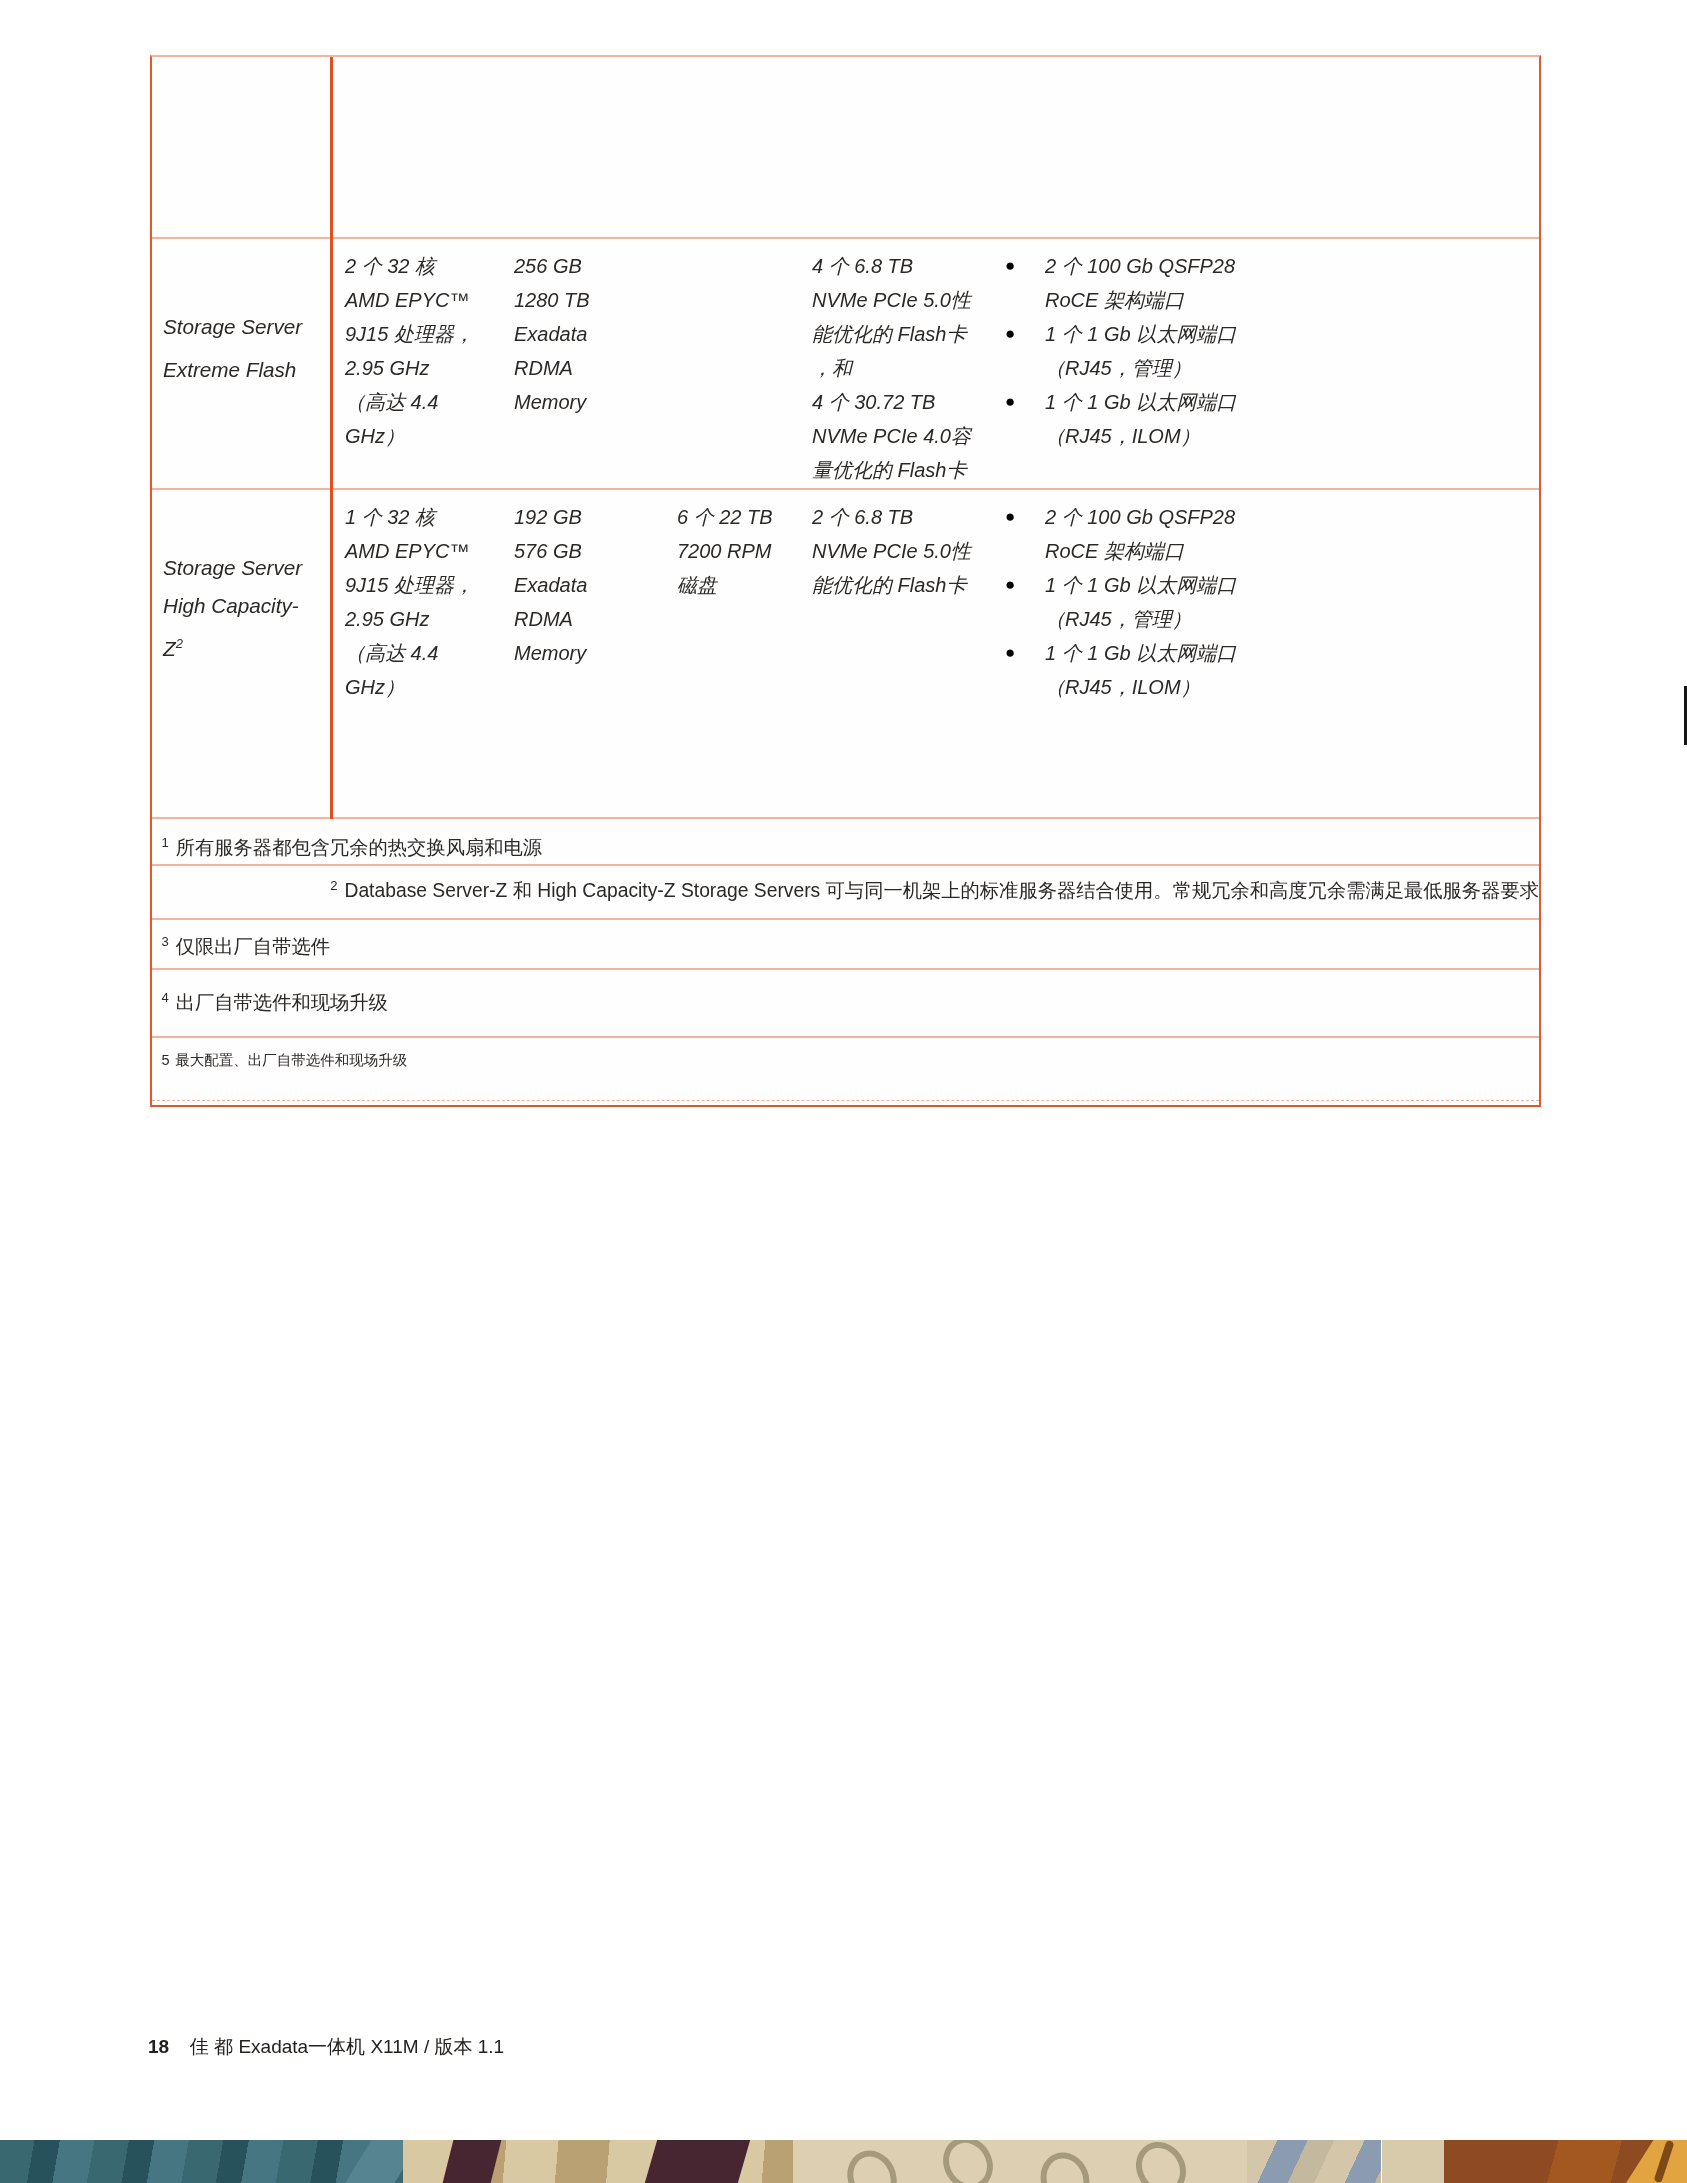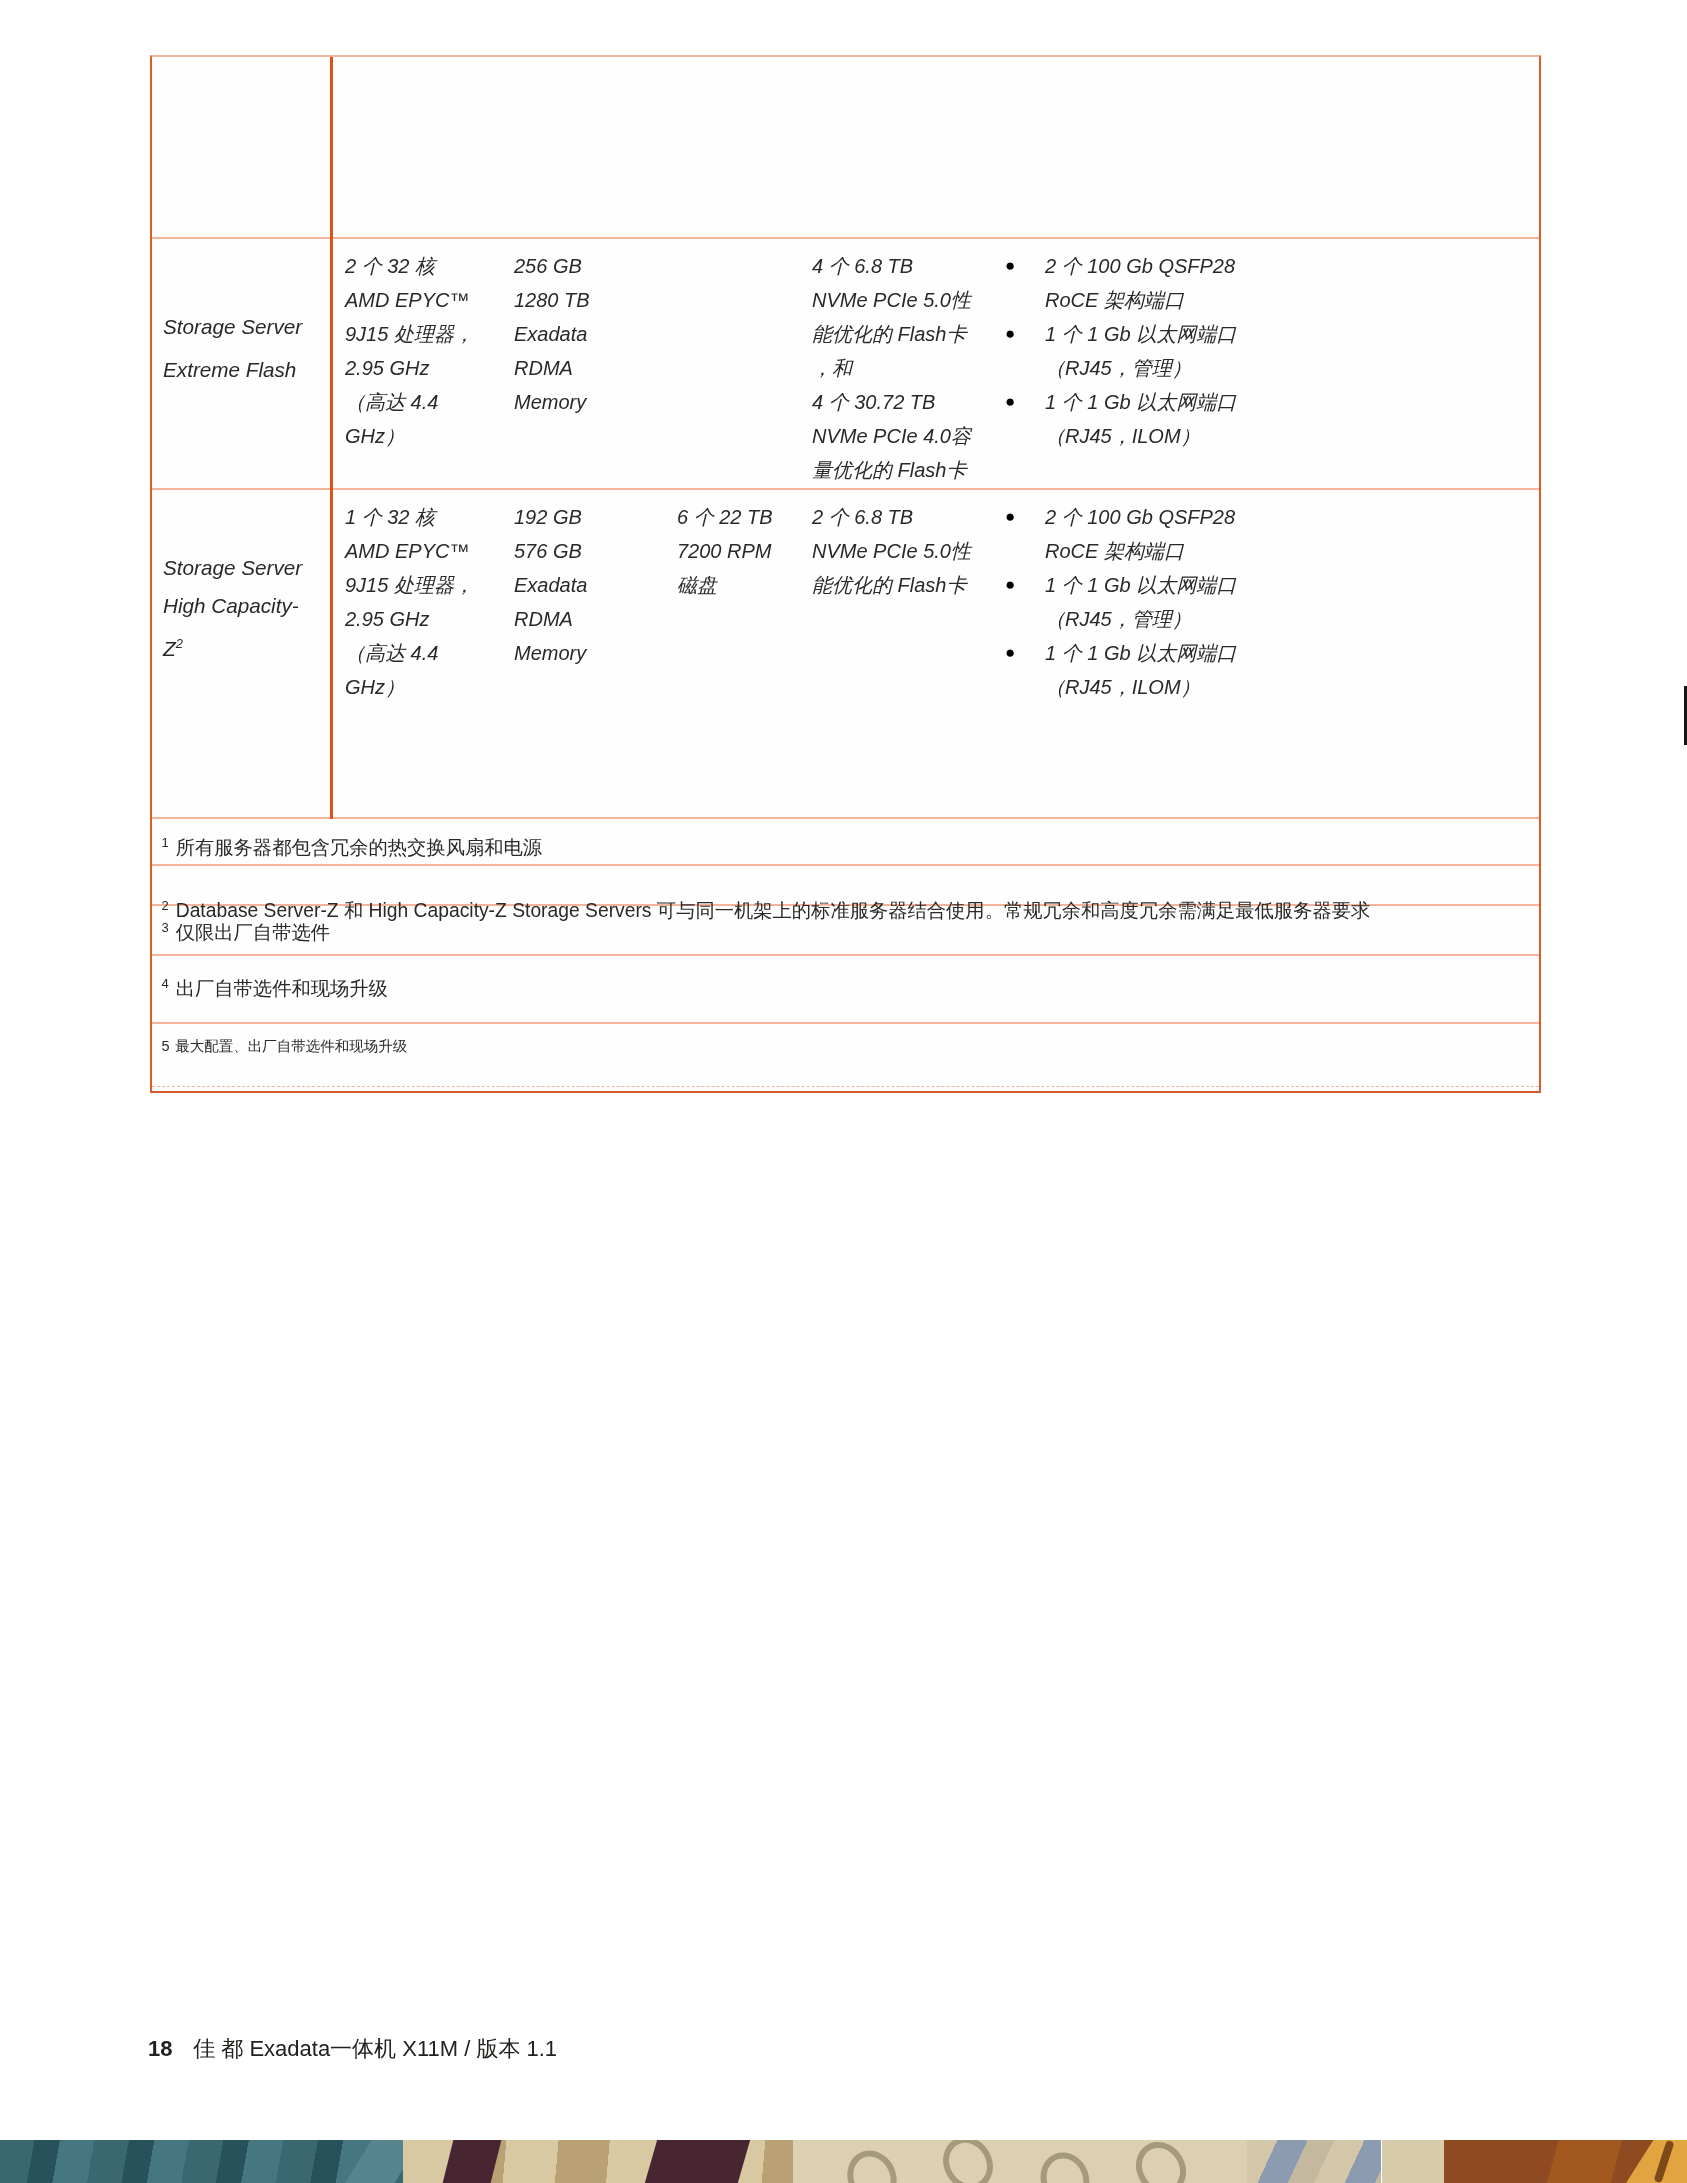--- a/index.html
+++ b/index.html
@@ -40,28 +40,28 @@
   .col-disk{left:525px;width:134px;padding-top:9.6px;}
   .col-flash{left:660px;width:207px;padding-top:9.6px;}
   .col-net{left:853px;width:510px;padding-top:9.6px;}
   .net-item{display:flex;}
   .net-bullet{width:40px;flex:0 0 40px;font-size:17px;line-height:34px;color:#000;}
   .net-text{flex:1;}
   
   .fnote{font-size:19.3px;line-height:33px;padding-left:9.6px;box-sizing:border-box;}
   .fnote sup{font-size:13px;margin-right:6.9px;}
   .f1{height:47px;padding-top:6.9px;}
-  .f2{height:40px;padding-top:23px;}
+  .f2{height:54px;padding-top:3px;text-align:right;}
   .f3{height:50px;padding-top:5px;}
   .f4{height:68px;padding-top:11px;}
   .f5{height:67px;padding-top:12.4px;font-size:14.5px;line-height:20.7px;}
   .f5 .fn5-marker{margin-right:5.5px;}
   .dash-line{position:absolute;left:0;right:0;bottom:4.1px;border-top:1.4px dashed #f0b29a;}
   
-  .page-footer{position:absolute;left:148px;top:2034px;font-size:22px;color:#23201d;}
+  .page-footer{position:absolute;left:148px;top:2034px;font-size:19px;color:#23201d;}
   .page-num{font-weight:bold;margin-right:20.7px;}
   
   .edge-bar{position:absolute;right:0;top:686px;width:3.4px;height:59px;background:#161616;}
   
   .art{position:absolute;left:0;top:2140px;width:1687px;height:43px;overflow:hidden;}
   .art div{position:absolute;top:0;height:100%;}
   .a-teal{left:0;width:413px;background:repeating-linear-gradient(100deg,#3a6871 0 34px,#27525b 34px 59px,#457681 59px 93px);}
   .a-teal-light{left:345px;width:76px;background:#568590;clip-path:polygon(35% 0,100% 0,65% 100%,0 100%);}
   .a-tan{left:403px;width:448px;background:repeating-linear-gradient(95deg,#d9c9a2 0 52px,#b9a173 52px 103px);}
   .a-maroon1{left:448px;width:48px;background:#482631;transform:skewX(-14deg);}

